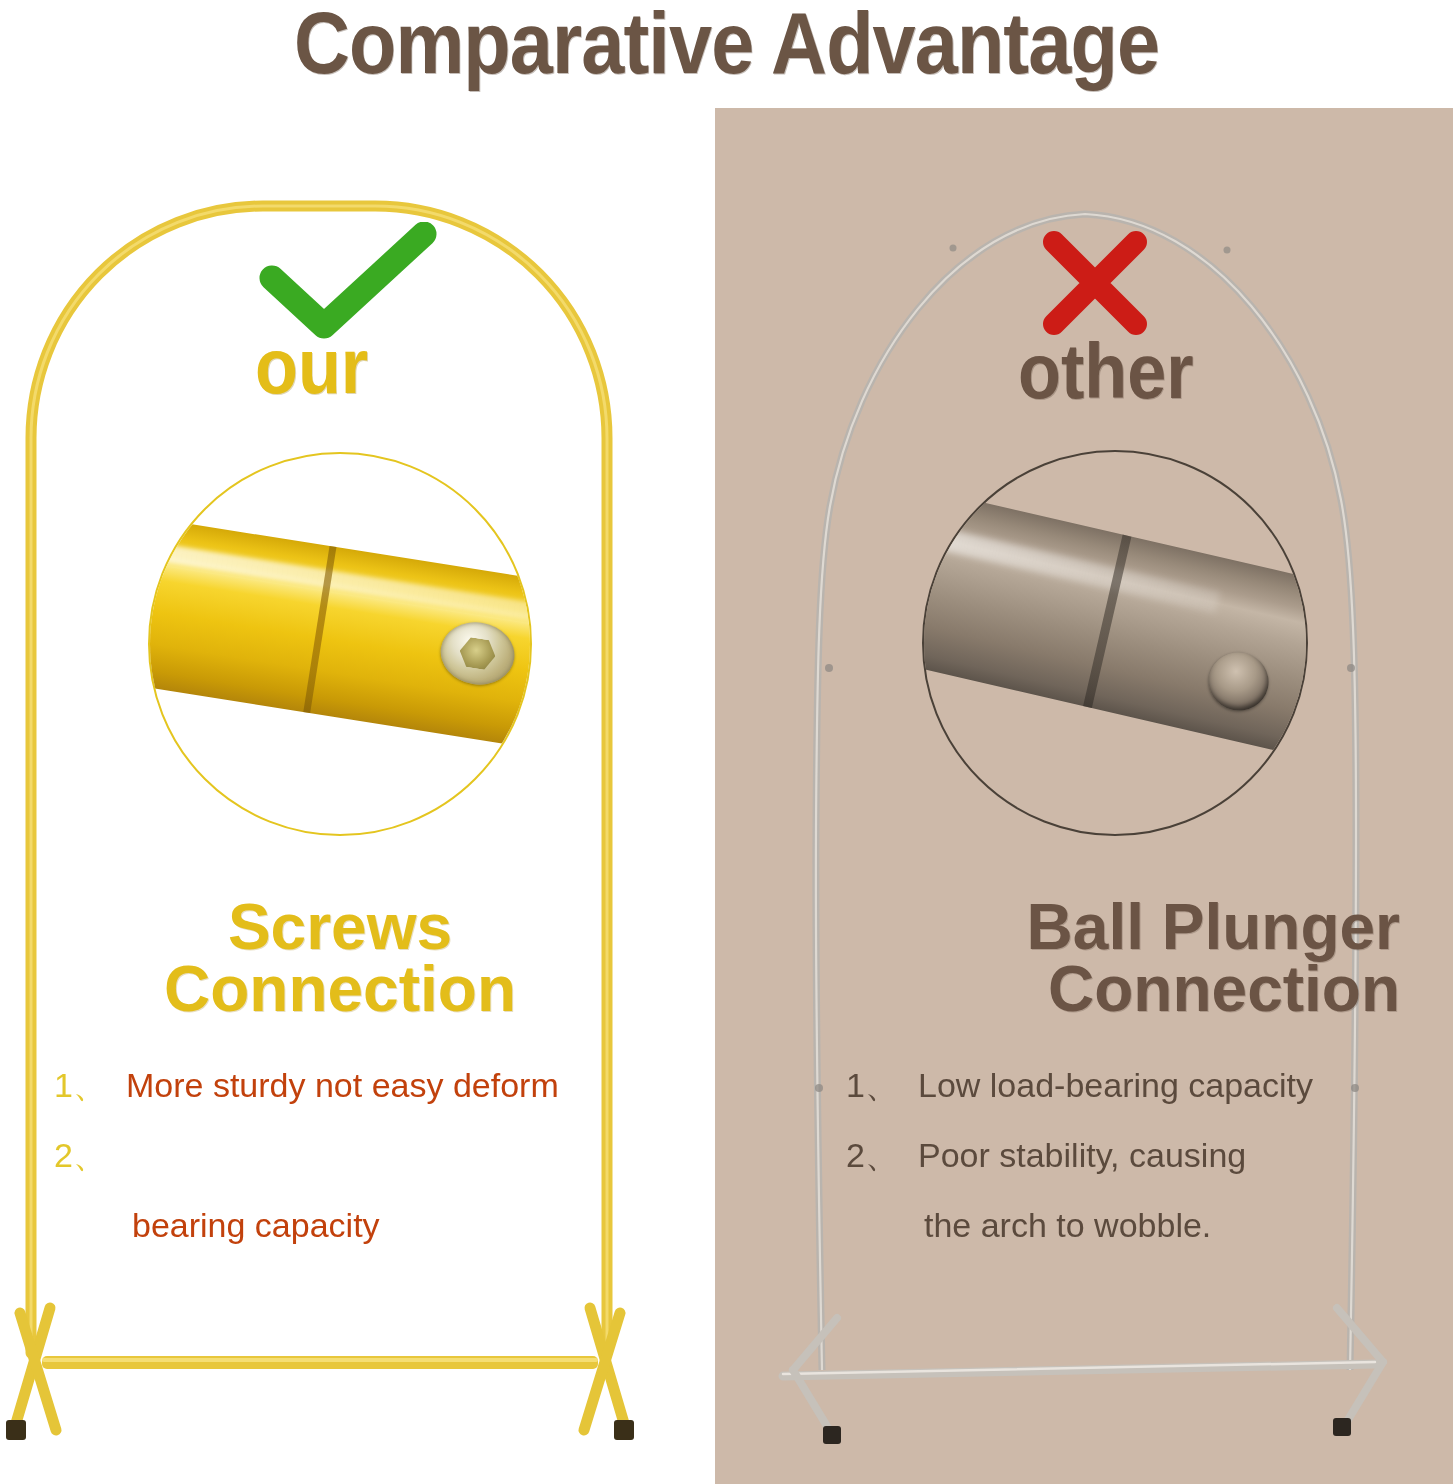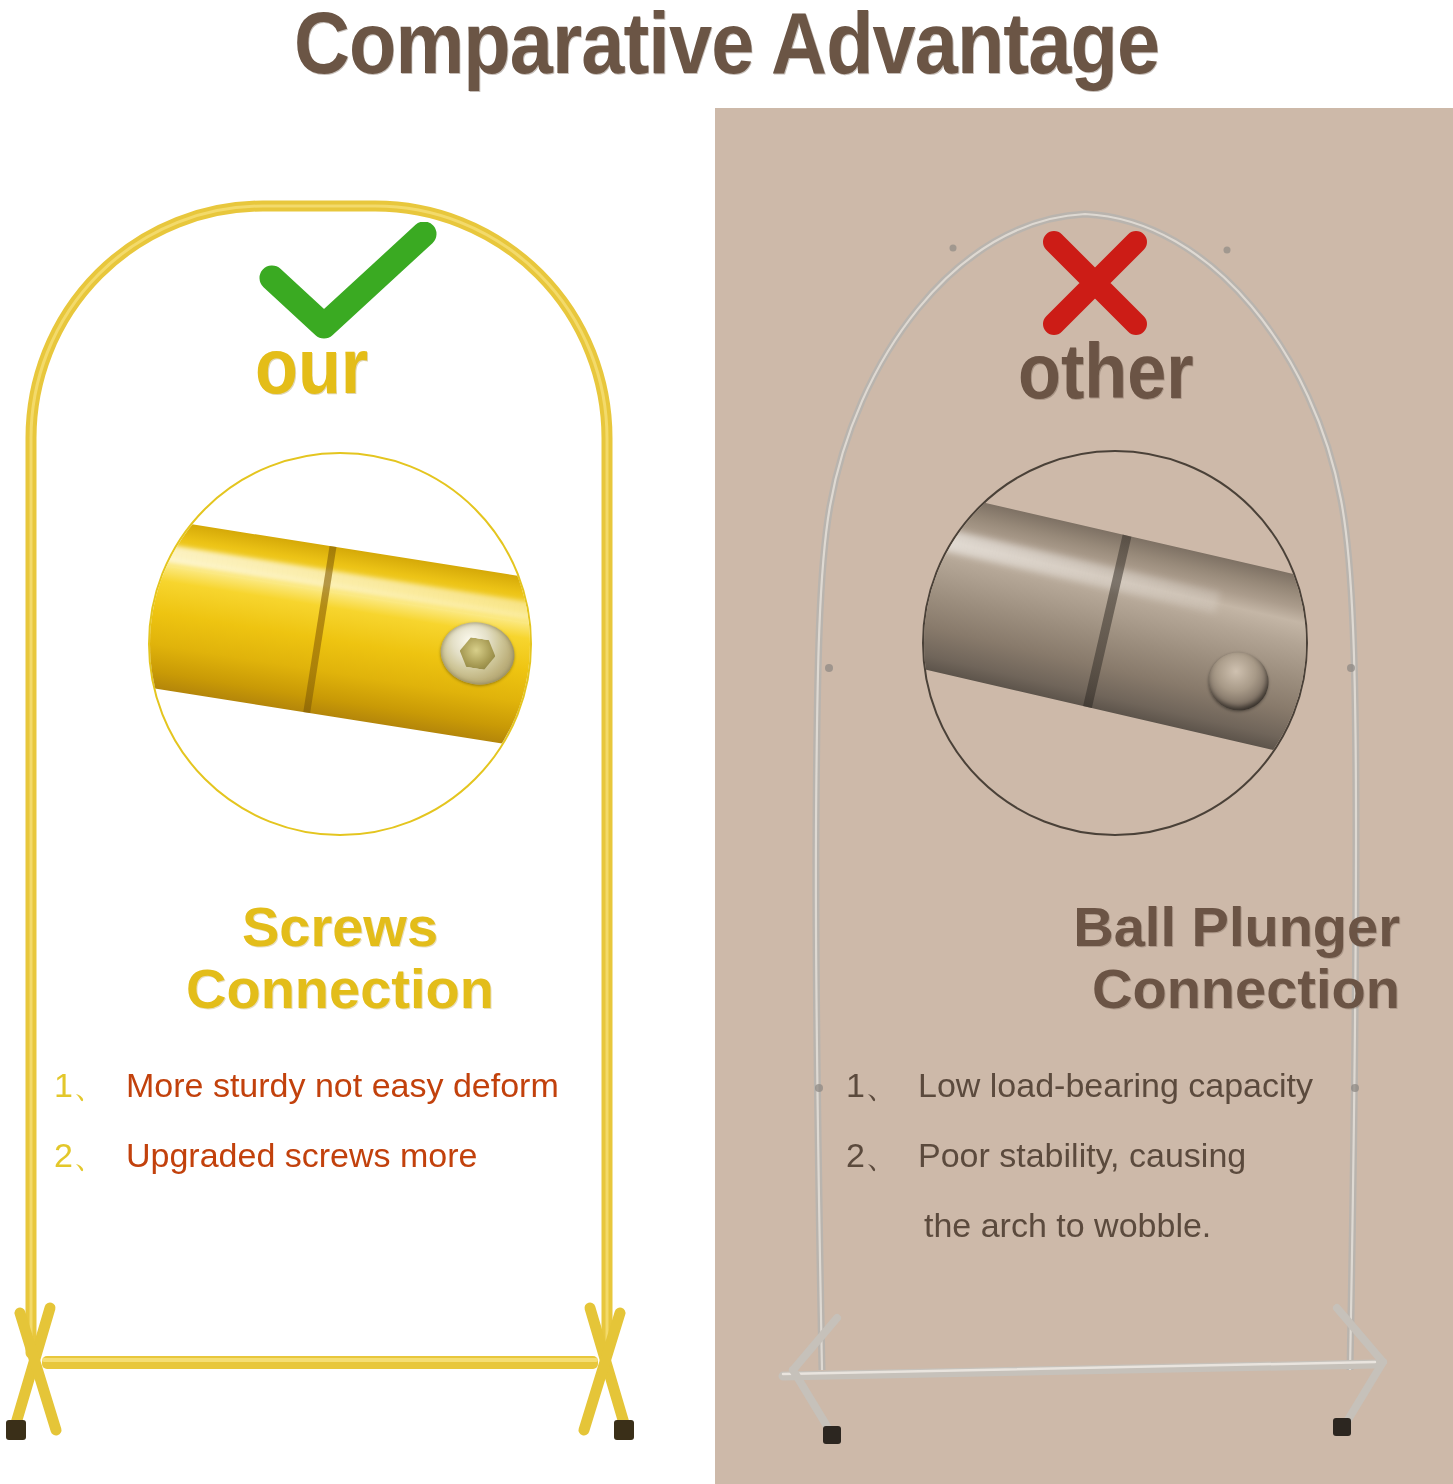--- a/index.html
+++ b/index.html
@@ -157,21 +157,21 @@
     border-radius:50%;
     background:radial-gradient(circle at 42% 34%, #cfc1b0 0%, #a89a88 38%, #7d7063 66%, #4b433a 100%);
     box-shadow:inset -2px -3px 5px rgba(0,0,0,.5), 0 1px 3px rgba(0,0,0,.4);
   }
 
   
   .subhead{
     position:absolute;
     font-family:"Liberation Sans", sans-serif;
     font-weight:700;
-    font-size:56px;
+    font-size:64px;
     line-height:62px;
     text-align:center;
     white-space:pre-line;
   }
   #head-left{ left:60px; top:896px; width:560px; color:#e3bd1a;
     text-shadow:1px 1px 0 rgba(160,125,10,.25);}
   #head-right{ left:840px; top:896px; width:560px; color:#6b5445;
     text-shadow:1px 1px 0 rgba(80,60,48,.25);text-align:right;}
 
   
@@ -300,22 +300,22 @@
   <div class="subhead" id="head-right">Ball Plunger
 Connection</div>
 
   <div class="bullets" id="bullets-left">
     <div class="b-row">
       <span class="b-num">1、</span>
       <span class="b-text">More sturdy not easy deform</span>
     </div>
     <div class="b-row">
       <span class="b-num">2、</span>
-      <span class="b-text">Upgraded screws more</span>
-    </div>
+    </div>
+    <div class="b-cont">bearing capacity</div>
   </div>
 
   <div class="bullets" id="bullets-right">
     <div class="b-row">
       <span class="b-num">1、</span>
       <span class="b-text">Low load-bearing capacity</span>
     </div>
     <div class="b-row">
       <span class="b-num">2、</span>
       <span class="b-text">Poor stability, causing</span>

